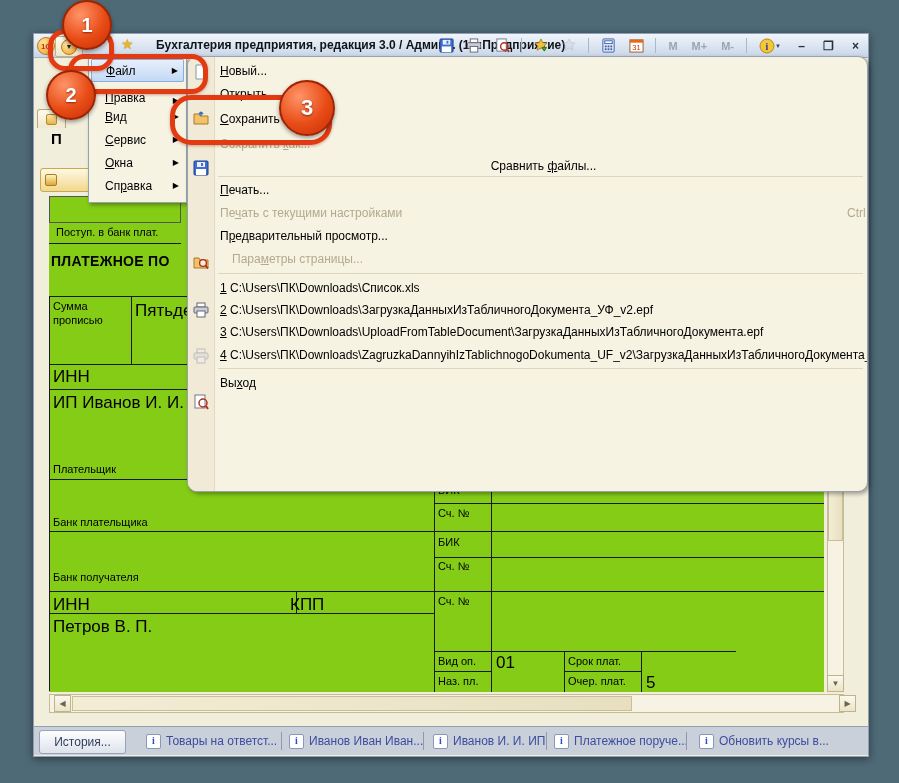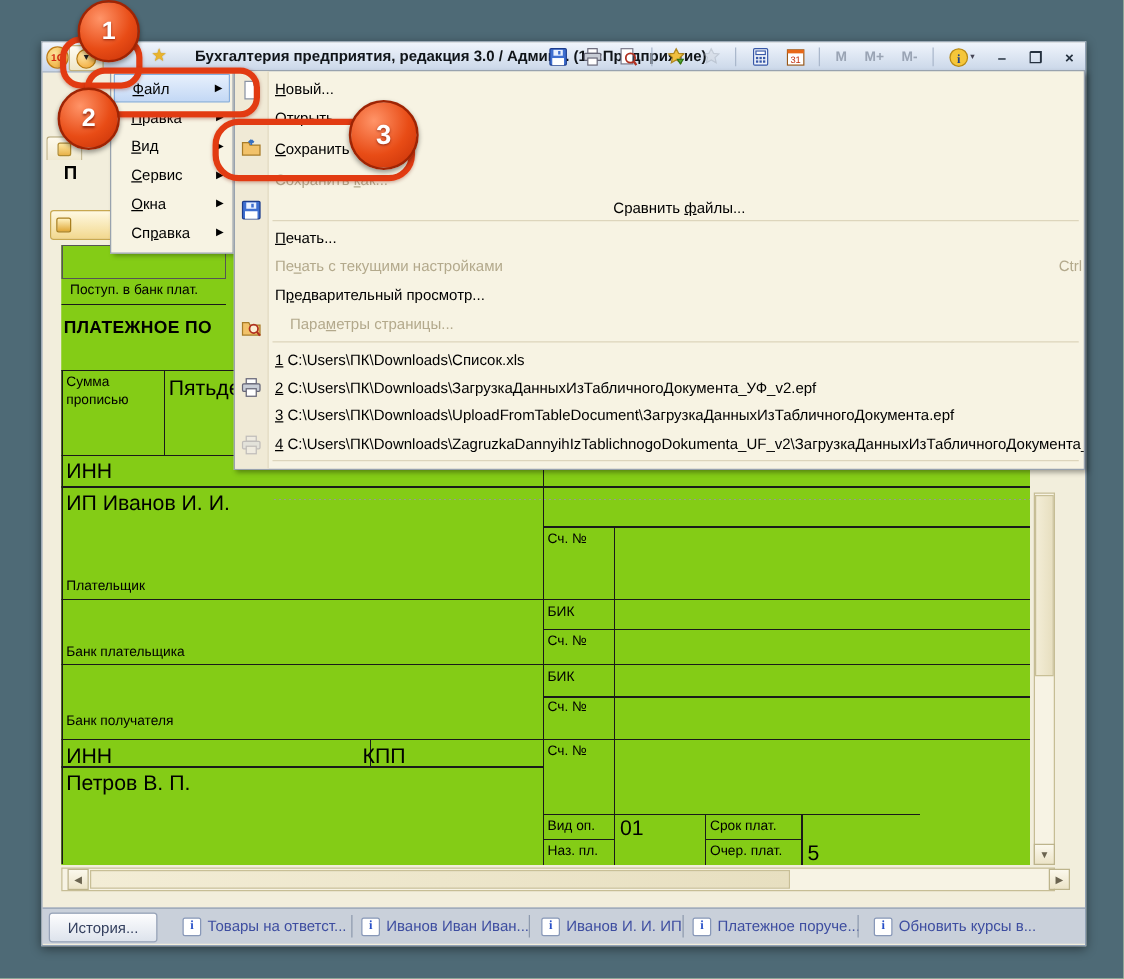--- a/index.html
+++ b/index.html
@@ -35,21 +35,21 @@
   .sb-thumb{position:absolute;background:linear-gradient(90deg,#f3edd6,#e7dfc0);border:1px solid #c8bf96;box-sizing:border-box;}
   
   #tabbar{position:absolute;left:0;top:692px;width:100%;height:28px;background:#c9d0da;border-top:1px solid #93a0b2;}
   .tab-flat{position:absolute;top:3px;height:22px;display:flex;align-items:center;gap:5px;font-size:12px;color:#3d4da0;white-space:nowrap;}
   .tab-active{position:absolute;top:3px;height:22px;background:linear-gradient(#fdfdfe,#dde3ec);border:1px solid #97a3b8;border-radius:3px;display:flex;align-items:center;justify-content:center;font-size:12px;color:#333f5e;}
   .tab-div{position:absolute;top:5px;width:1px;height:18px;background:#8e9aae;}
   .tab-ico{width:13px;height:13px;background:#fff;border:1px solid #8898b8;border-radius:2px;font-size:10px;font-weight:bold;color:#2850c8;font-family:"Liberation Serif",serif;display:flex;align-items:center;justify-content:center;line-height:1;}
   
   .menu-panel{position:absolute;background:#f7f3e3;border:1px solid #98a2ae;box-shadow:2px 2px 4px rgba(0,0,0,.35);z-index:50;box-sizing:border-box;}
   #main-menu{left:54px;top:22px;width:99px;height:147px;}
-  #file-menu{left:153px;top:22px;width:681px;height:320px;overflow:hidden;}
+  #file-menu{left:153px;top:22px;width:681px;height:436px;overflow:hidden;border-radius:10px;}
   #file-gutter{position:absolute;left:0;top:0;width:26px;height:100%;background:#f0ead6;border-right:1px solid #e2dac2;}
   .mm-item{position:absolute;left:2px;width:93px;height:23px;display:flex;align-items:center;padding-left:14px;box-sizing:border-box;font-size:12px;color:#000;}
   .mm-item .arr{position:absolute;right:5px;font-size:8px;color:#000;}
   .mm-sel{background:linear-gradient(#e7f0fc,#c3d8f5);border:1px solid #86aede;border-radius:1px;}
   .fm-item{position:absolute;left:0;width:100%;height:23px;display:flex;align-items:center;padding-left:32px;box-sizing:border-box;font-size:12px;color:#000;white-space:nowrap;}
   .fm-item.disabled{color:#b3a98c;}
   .fm-sep{position:absolute;left:30px;right:4px;height:1px;background:#ddd5bc;}
   .fm-ico{position:absolute;left:5px;width:16px;height:16px;}
   .u{text-decoration:underline;}
   .shortcut{position:absolute;left:659px;color:#b3a98c;font-size:12px;}
@@ -248,21 +248,21 @@
           <span class="tab-ico">i</span>
           <span>Обновить курсы в...</span>
         </div>
     </div>
 
     <div id="main-menu" class="menu-panel">
       <div class="mm-item mm-sel" style="top:2px;">
           <span><span></span><span class="u">Ф</span><span>айл</span></span>
           <span class="arr">▶</span>
         </div>
-      <div class="mm-item" style="top:25px;">
+      <div class="mm-item" style="top:25px;align-items:flex-end;">
           <span><span></span><span class="u">П</span><span>равка</span></span>
           <span class="arr">▶</span>
         </div>
       <div class="mm-item" style="top:48px;">
           <span><span></span><span class="u">В</span><span>ид</span></span>
           <span class="arr">▶</span>
         </div>
       <div class="mm-item" style="top:71px;">
           <span><span></span><span class="u">С</span><span>ервис</span></span>
           <span class="arr">▶</span>

